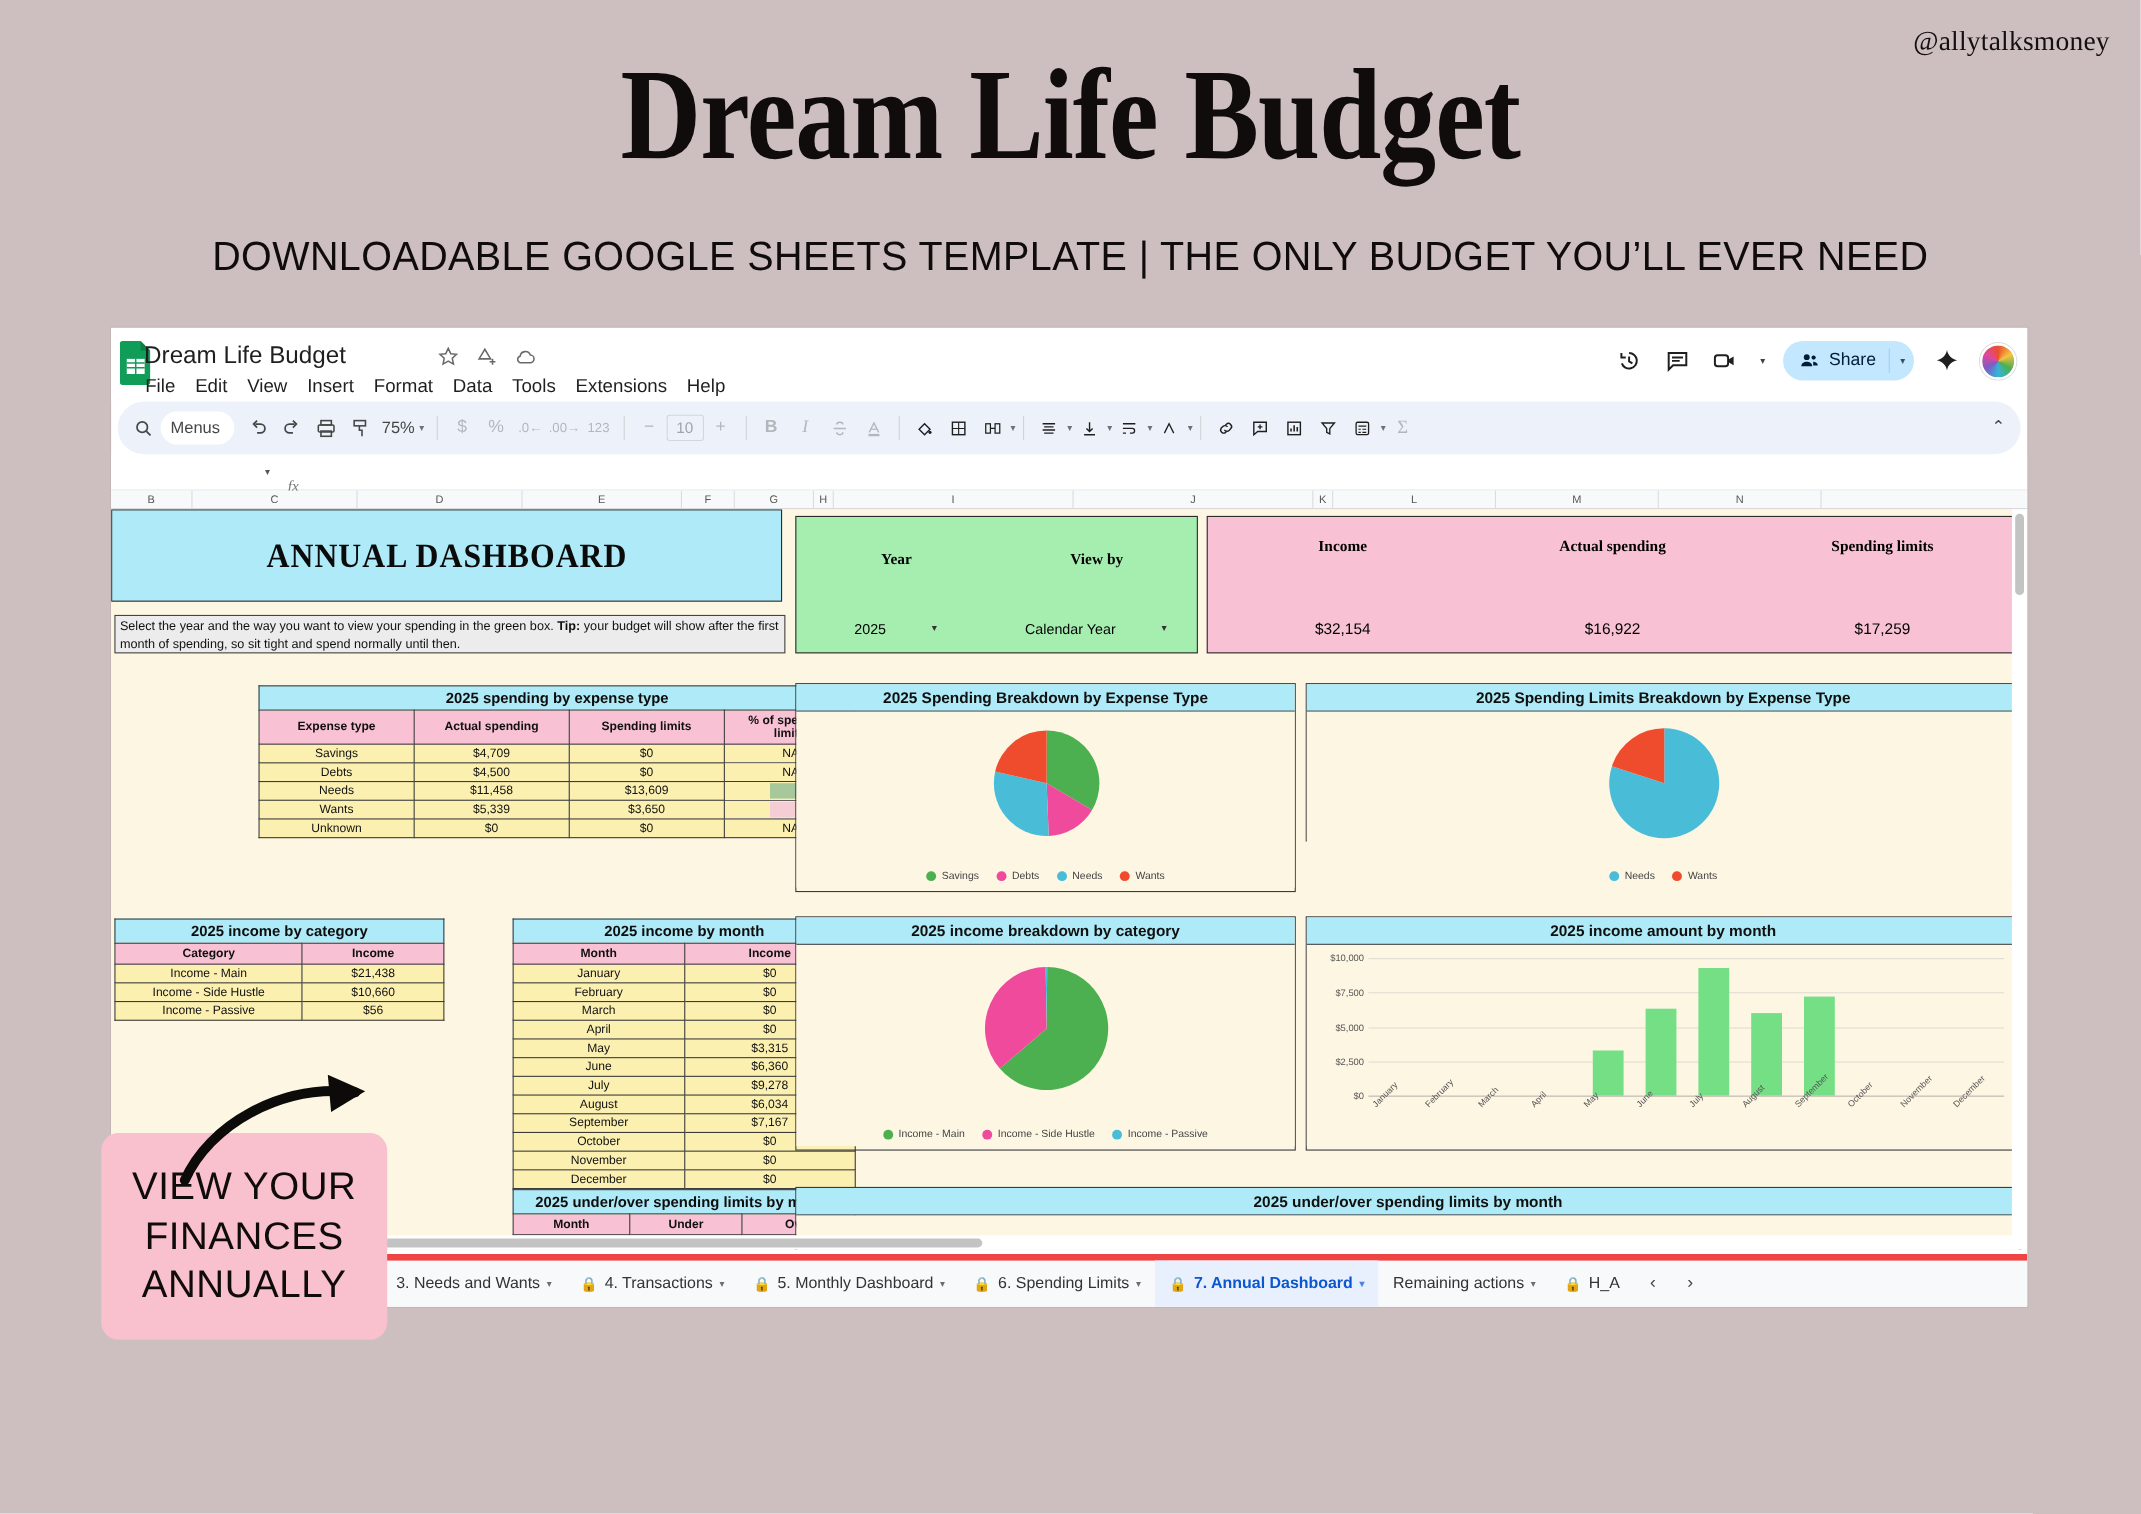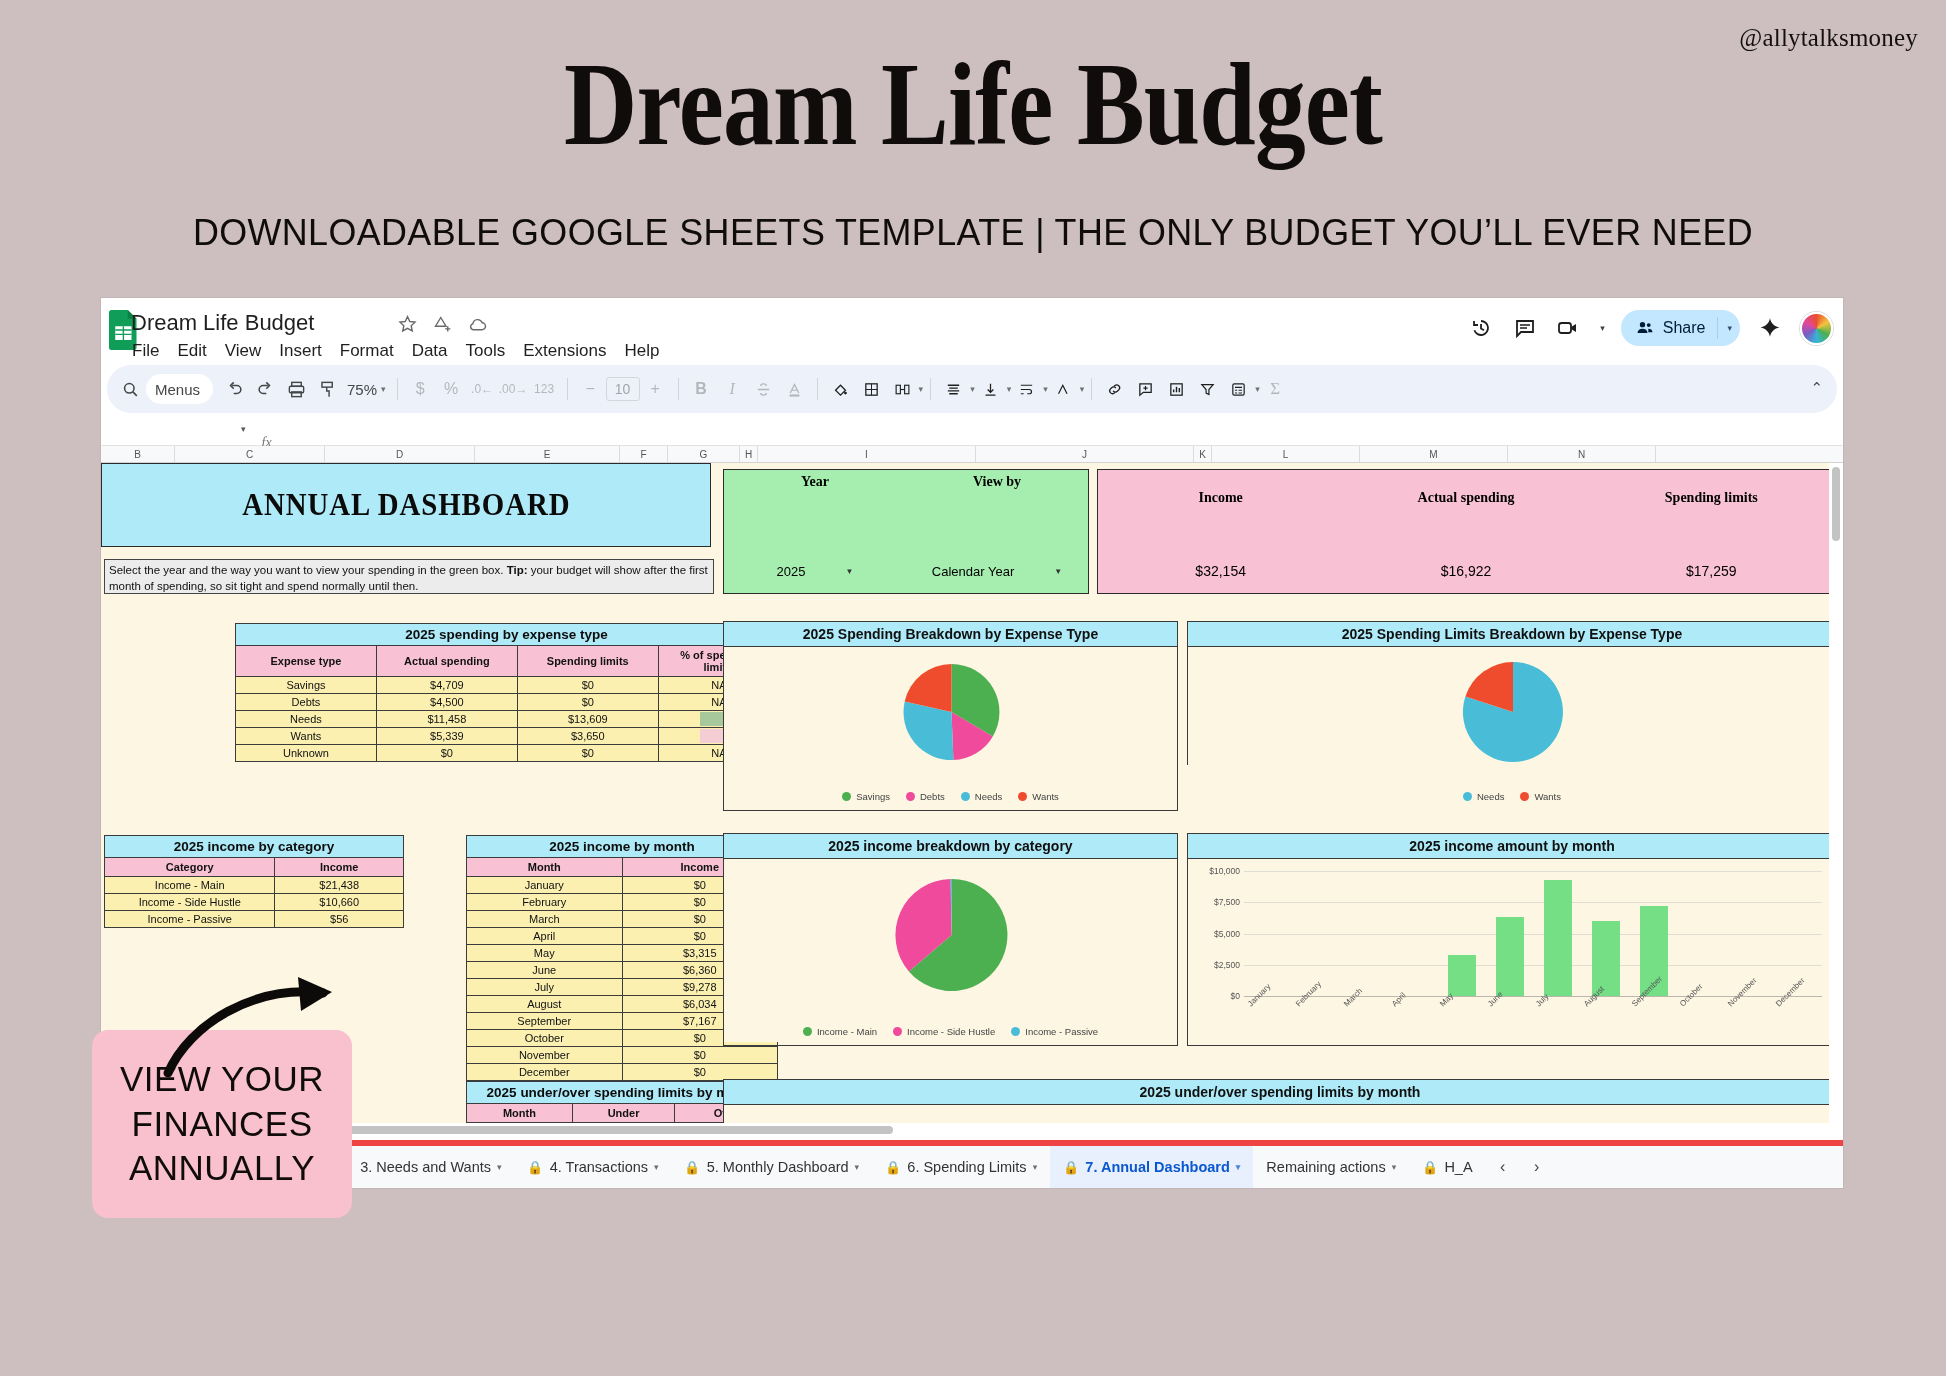--- a/index.html
+++ b/index.html
@@ -136,21 +136,21 @@
     position:absolute; left:3px; top:96px; width:610px; height:35px;
     background:#ececec; border:1px solid #444;
     font-size:11.5px; color:#111; padding:3px 4px; line-height:1.35;
   }
 
   
   #year-box {
     left:622px; top:6px; width:366px; height:125px;
     background:#a6eeb0; border:1px solid #2b2b2b;
   }
-  #year-box .labels { display:flex; padding-top:4px; }
+  #year-box .labels { display:flex; padding-top:32px; }
   #year-box .labels div { flex:1; text-align:center; font-weight:bold; font-size:14px;
     font-family:"Liberation Serif",serif; }
   #year-box .vals { display:flex; position:absolute; bottom:14px; width:100%; }
   #year-box .vals div { flex:1; display:flex; align-items:center; justify-content:center; gap:40px; font-size:13px; }
   #year-box .vals .dd { font-size:8px; color:#333; }
 
   
   #summary-box {
     left:996px; top:6px; width:738px; height:125px;
     background:#f9c2d4; border:1px solid #2b2b2b;

